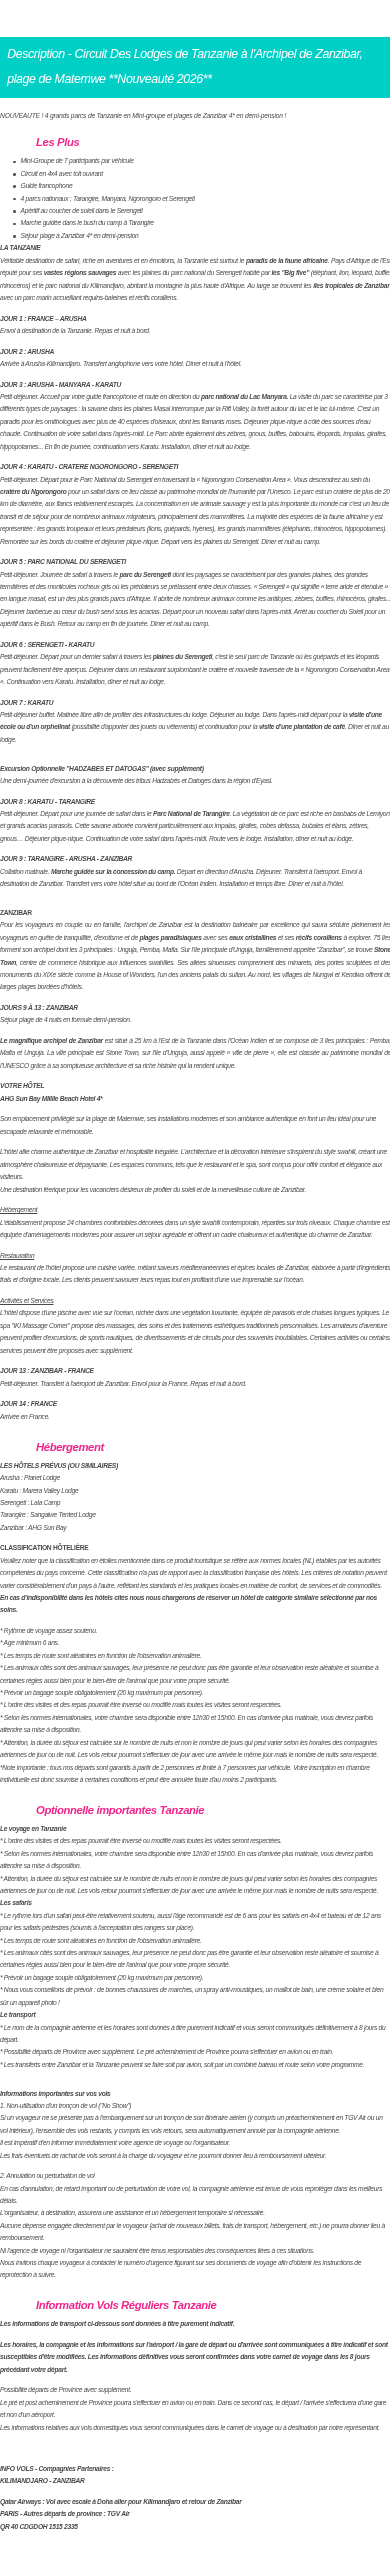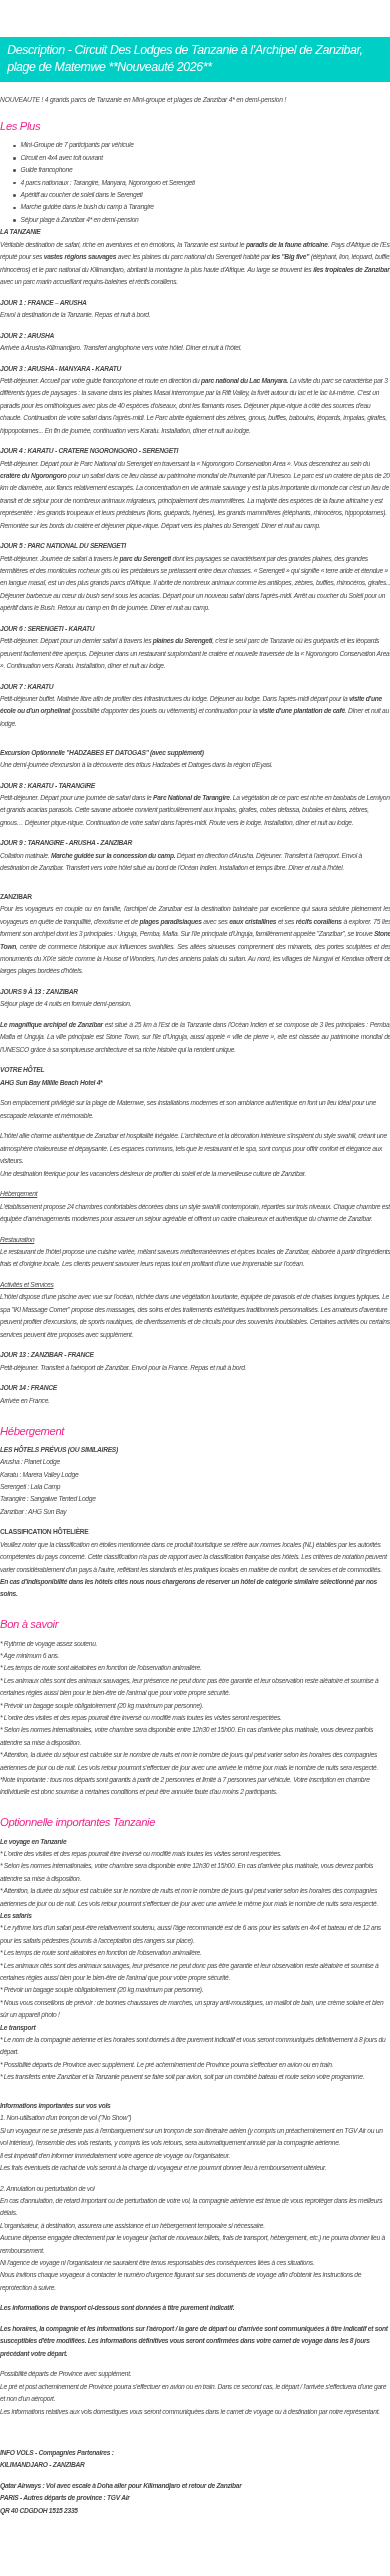--- a/index.html
+++ b/index.html
@@ -8,34 +8,35 @@
     font-family: "Liberation Sans", "DejaVu Sans", sans-serif;
     color: #4a4a4a;
     font-style: italic;
   }
   .page { width: 391px; padding-top: 37px; }
   .title-bar {
     background: #00cfc6;
     color: #ffffff;
     padding: 5.2px 7.2px 6.2px 7.2px;
     font-size: 12.4px;
-    line-height: 17px;
+    line-height: 25px;
     font-style: italic;
     font-weight: normal;
     letter-spacing: -0.4px;
     margin: 0;
   }
   .intro { font-size: 6.7px; margin: 13.4px 0 0 0; letter-spacing: -0.2px; }
   h2.section {
     color: #f0268c;
     font-size: 11.3px;
     font-style: italic;
-    font-weight: normal;
+    font-weight: bold;
     letter-spacing: -0.4px;
     margin: 17.5px 0 7.2px 0;
+    padding-left: 36px;
   }
   ul.plus { margin: 0; padding-left: 20.6px; list-style: none; }
   ul.plus li {
     font-size: 6.7px; line-height: 12.4px; letter-spacing: -0.3px; position: relative;
   }
   ul.plus li::before {
     content: ""; position: absolute; left: -7.7px; top: 5.2px;
     width: 2.6px; height: 2.6px; border-radius: 50%; background: #555;
   }
   .block { margin: 0 0 8.2px 0; }
@@ -179,21 +180,20 @@
     <p class="line">Serengeti : Lala Camp</p>
     <p class="line">Tarangire : Sangaiwe Tented Lodge</p>
     <p class="line">Zanzibar : AHG Sun Bay</p>
   </div>
   <div class="block">
     <p class="block-title upright">CLASSIFICATION HÔTELIÈRE</p>
     <p class="para">Veuillez noter que la classification en étoiles mentionnée dans ce produit touristique se réfère aux normes locales (NL) établies par les autorités compétentes du pays concerné. Cette classification n'a pas de rapport avec la classification française des hôtels. Les critères de notation peuvent varier considérablement d'un pays à l'autre, reflétant les standards et les pratiques locales en matière de confort, de services et de commodités.</p>
     <p class="bold-para">En cas d'indisponibilité dans les hôtels cités nous nous chargerons de réserver un hôtel de catégorie similaire sélectionné par nos soins.</p>
   </div>
 
-  <h2 class="section">Bon à savoir</h2>
   <div class="block">
     <p class="line">* Rythme de voyage assez soutenu.</p>
     <p class="line">* Age minimum 6 ans.</p>
     <p class="line">* Les temps de route sont aléatoires en fonction de l'observation animalière.</p>
     <p class="line">* Les animaux cités sont des animaux sauvages, leur présence ne peut donc pas être garantie et leur observation reste aléatoire et soumise à certaines règles aussi bien pour le bien-être de l'animal que pour votre propre sécurité.</p>
     <p class="line">* Prévoir un bagage souple obligatoirement (20 kg maximum par personne).</p>
     <p class="line">* L'ordre des visites et des repas pourrait être inversé ou modifié mais toutes les visites seront respectées.</p>
     <p class="line">* Selon les normes internationales, votre chambre sera disponible entre 12h30 et 15h00. En cas d'arrivée plus matinale, vous devrez parfois attendre sa mise à disposition.</p>
     <p class="line">* Attention, la durée du séjour est calculée sur le nombre de nuits et non le nombre de jours qui peut varier selon les horaires des compagnies aériennes de jour ou de nuit. Les vols retour pourront s'effectuer de jour avec une arrivée le même jour mais le nombre de nuits sera respecté.</p>
     <p class="line">*Note importante : tous nos départs sont garantis à partir de 2 personnes et limité à 7 personnes par véhicule. Votre inscription en chambre individuelle est donc soumise à certaines conditions et peut être annulée faute d'au moins 2 participants.</p>
@@ -226,20 +226,21 @@
   </div>
   <div class="block">
     <p class="line">2. Annulation ou perturbation de vol</p>
     <p class="line">En cas d'annulation, de retard important ou de perturbation de votre vol, la compagnie aérienne est tenue de vous reprotéger dans les meilleurs délais.</p>
     <p class="line">L'organisateur, à destination, assurera une assistance et un hébergement temporaire si nécessaire.</p>
     <p class="line">Aucune dépense engagée directement par le voyageur (achat de nouveaux billets, frais de transport, hébergement, etc.) ne pourra donner lieu à remboursement.</p>
     <p class="line">Ni l'agence de voyage ni l'organisateur ne sauraient être tenus responsables des conséquences liées à ces situations.</p>
     <p class="line">Nous invitons chaque voyageur à contacter le numéro d'urgence figurant sur ses documents de voyage afin d'obtenir les instructions de reprotection à suivre.</p>
   </div>
 
+  <h2 class="section">Information Vols Réguliers Tanzanie</h2>
   <div class="block">
     <p class="bold-para">Les informations de transport ci-dessous sont données à titre purement indicatif.</p>
   </div>
   <div class="block">
     <p class="bold-para">Les horaires, la compagnie et les informations sur l'aéroport / la gare de départ ou d'arrivée sont communiquées à titre indicatif et sont susceptibles d'être modifiées. Les informations définitives vous seront confirmées dans votre carnet de voyage dans les 8 jours précédant votre départ.</p>
   </div>
   <div class="block">
     <p class="line">Possibilité départs de Province avec supplément.</p>
     <p class="line">Le pré et post acheminement de Province pourra s'effectuer en avion ou en train. Dans ce second cas, le départ / l'arrivée s'effectuera d'une gare et non d'un aéroport.</p>
     <p class="line">Les informations relatives aux vols domestiques vous seront communiquées dans le carnet de voyage ou à destination par notre représentant.</p>

